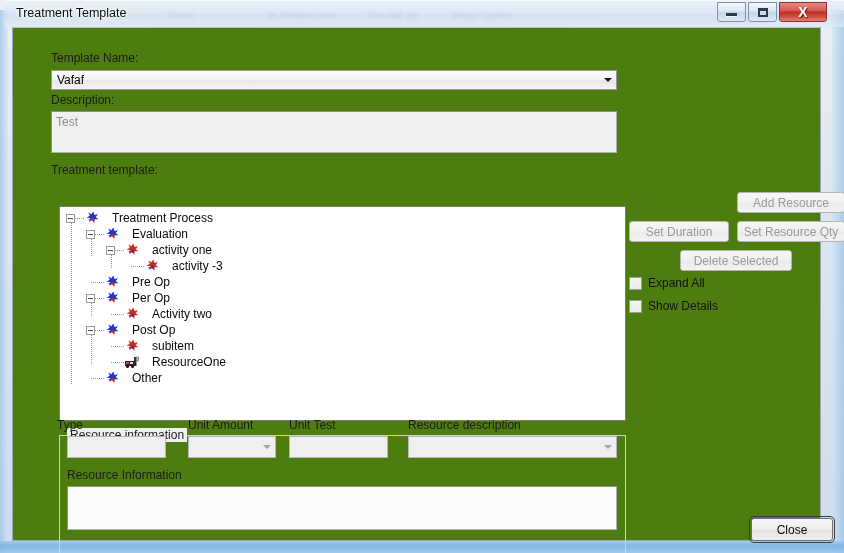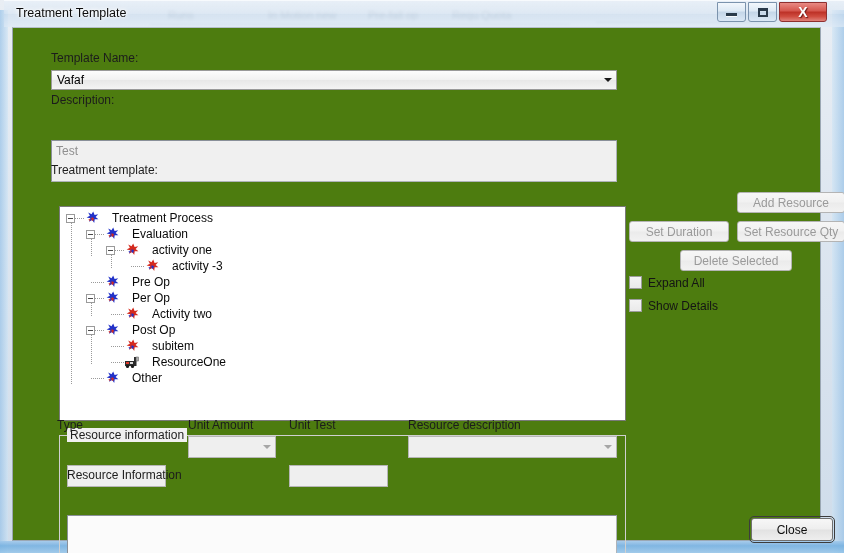--- a/index.html
+++ b/index.html
@@ -128,21 +128,20 @@
   .txtbox {
     position: absolute;
     background: #fbfbfb;
     border: 1px solid #aeb3b8;
     border-top-color: #8a9099;
     border-left-color: #8a9099;
     box-sizing: border-box;
     font-size: 12px;
     color: #000;
     padding: 3px 4px;
-    margin-top: 29px;
   }
   .txtbox.readonly { background: #f0f0f0; color: #8f8f8f; }
   .txtbox.disabled { background: #efefef; border: 1px solid #b6b6b6; }
 
   .btn {
     position: absolute;
     box-sizing: border-box;
     border: 1px solid #b4b4b4;
     border-radius: 3px;
     background: linear-gradient(180deg,#f6f6f6 0%,#f1f1f1 48%,#ebebeb 52%,#f2f2f2 100%);
@@ -151,21 +150,21 @@
     display: flex; align-items: center; justify-content: center;
     white-space: nowrap;
   }
   .btn.enabled {
     border: 1px solid #707070;
     color: #0c0c0c;
     background: linear-gradient(180deg,#f7f7f7 0%,#eeeeee 48%,#e2e2e2 52%,#eeeeee 100%);
   }
   .btn.focused { outline: 1px solid #3c3c3c; outline-offset: 1px; }
 
-  .chk-row { position: absolute; display: flex; align-items: flex-start; }
+  .chk-row { position: absolute; display: flex; align-items: flex-end; }
   .chk {
     width: 13px; height: 13px; box-sizing: border-box;
     border: 1px solid #9d9d9d;
     background: linear-gradient(180deg,#f4f4f4 0%,#eaeaea 100%);
     margin-right: 6px;
   }
   .chk-lbl { font-size: 12px; color: #141414; white-space: nowrap; }
 
   
   #treeview {

